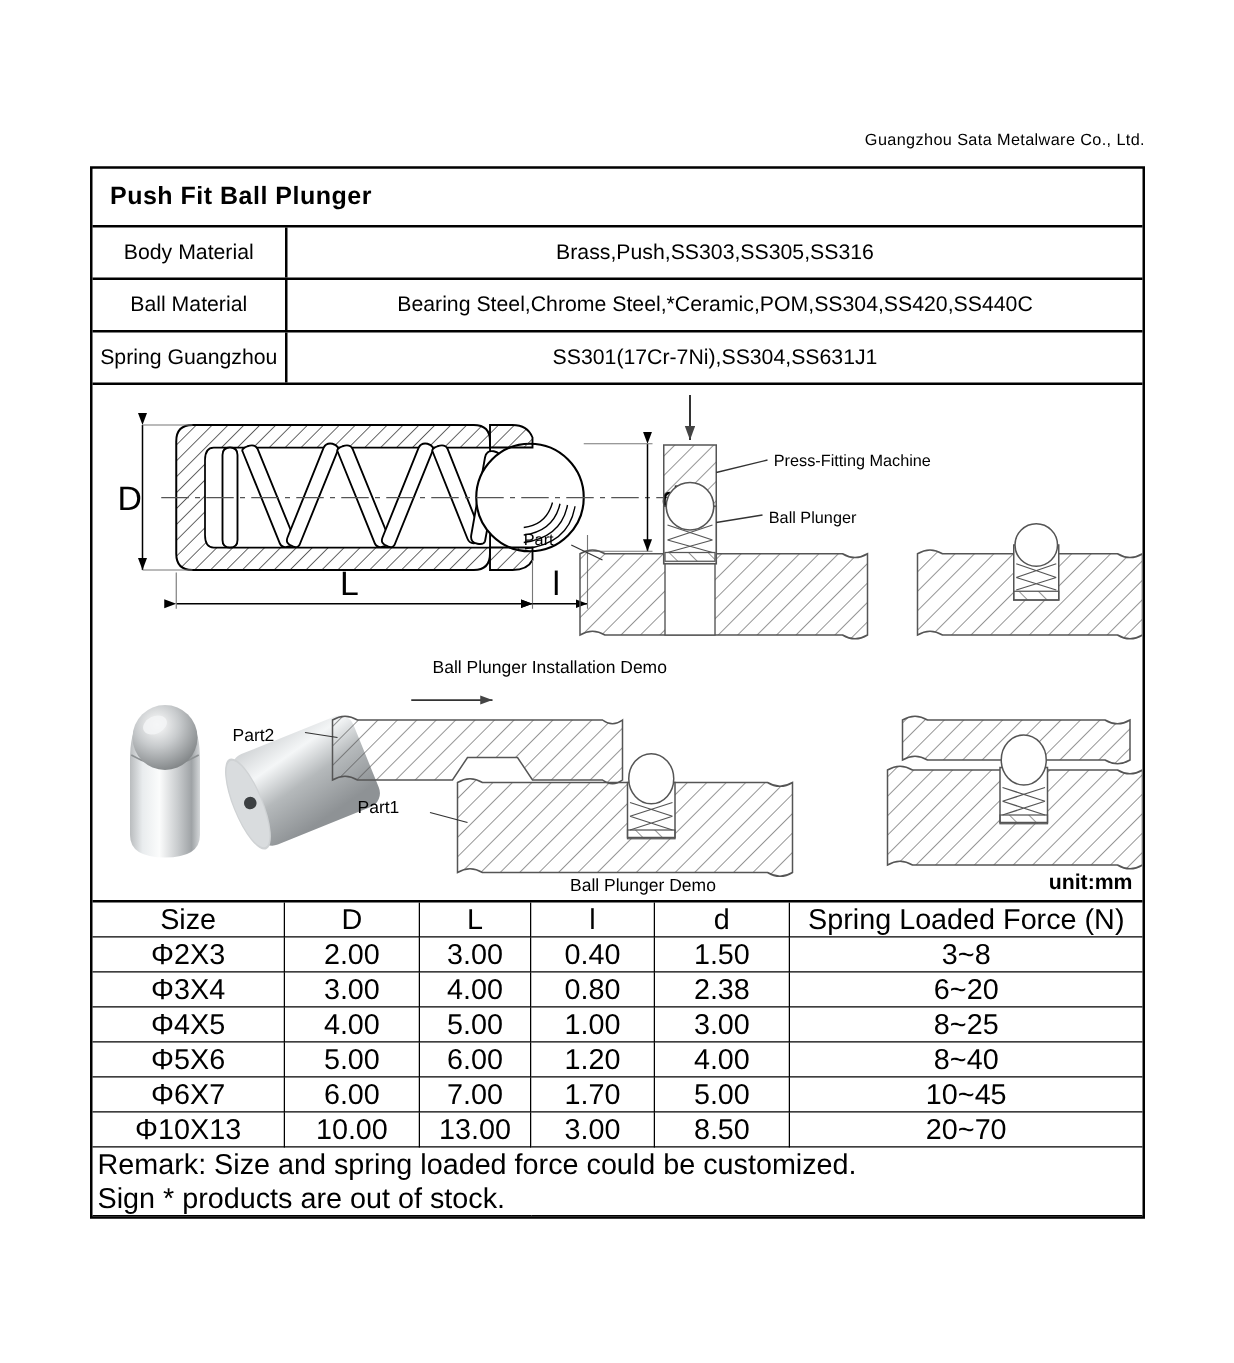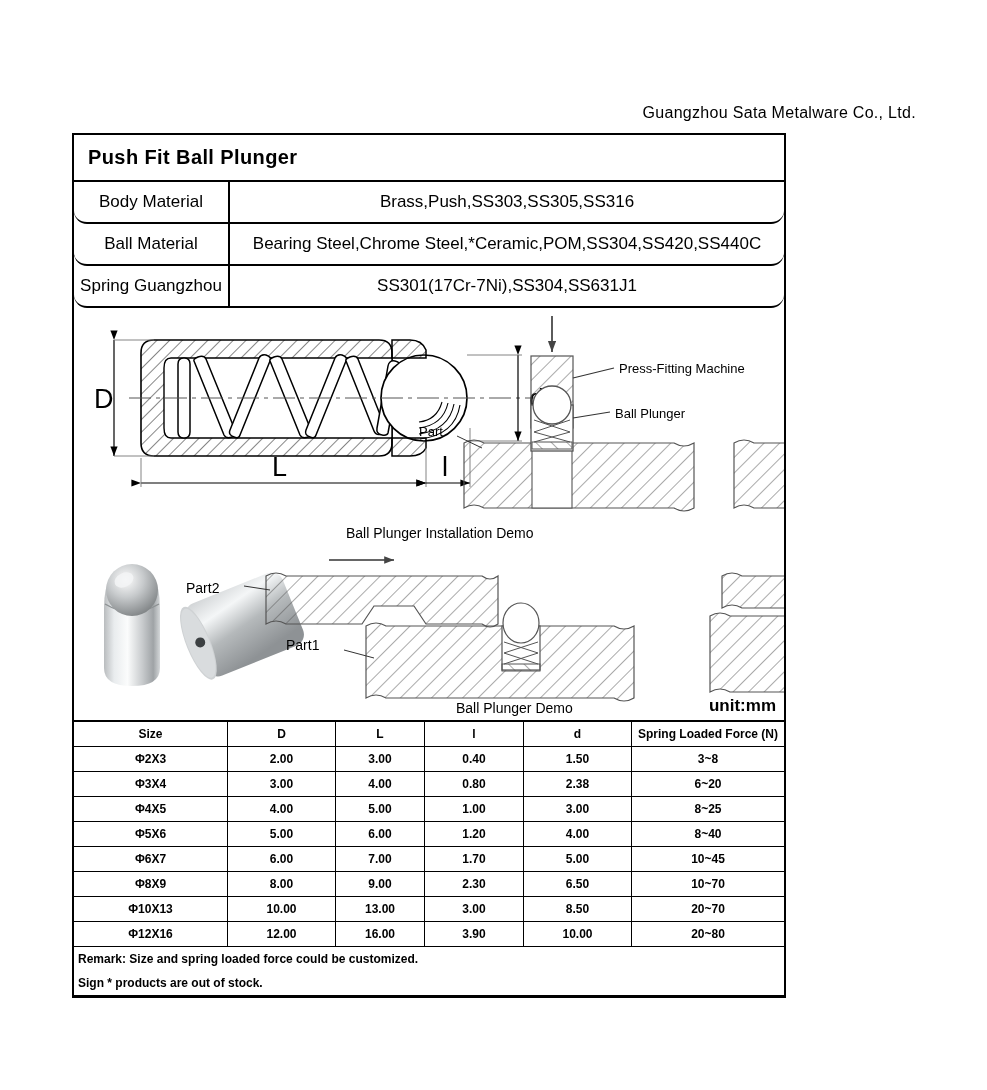--- a/index.html
+++ b/index.html
@@ -1,34 +1,34 @@
 <!DOCTYPE html>
 <html><head>
 <meta charset="utf-8">
 <style>
   html,body{margin:0;padding:0;background:#ffffff;}
   body{width:987px;height:1090px;font-family:"Liberation Sans",sans-serif;color:#000;overflow:hidden;position:relative;}
 
-  .company{position:absolute;left:0;top:104px;width:916px;text-align:right;font-size:16px;letter-spacing:.3px;}
-
-  .sheet{position:absolute;left:72px;top:133px;width:714px;border:2px solid #000;box-sizing:border-box;}
+  .company{position:absolute;left:0;top:104px;width:916px;text-align:right;font-size:13px;letter-spacing:.3px;}
+
+  .sheet{position:absolute;left:72px;top:133px;width:844px;border:2px solid #000;box-sizing:border-box;}
 
   .title-row{height:47px;border-bottom:2px solid #000;display:flex;align-items:center;padding-left:14px;box-sizing:border-box;}
   .title-row span{font-size:20px;font-weight:bold;letter-spacing:.4px;}
 
-  .mat-row{height:40px;display:flex;border-bottom:2px solid #000;border-radius:13px;}
+  .mat-row{height:40px;display:flex;border-bottom:2px solid #000;}
   .mat-label{width:156px;border-right:2px solid #000;display:flex;align-items:center;justify-content:center;font-size:17px;box-sizing:border-box;}
   .mat-val{flex:1;display:flex;align-items:center;justify-content:center;font-size:17px;box-sizing:border-box;}
 
   .diagram{position:relative;height:412px;border-bottom:2px solid #000;overflow:hidden;}
   .diagram svg{position:absolute;left:0;top:0;}
   .unit{position:absolute;right:8px;bottom:4px;font-size:17px;font-weight:bold;margin-top:10px;}
 
   table.spec{border-collapse:collapse;width:100%;table-layout:fixed;}
-  table.spec td,table.spec th{border:1px solid #000;border-top:none;border-left:none;font-size:12px;font-weight:bold;text-align:center;height:24px;padding:0;}
+  table.spec td,table.spec th{border:1px solid #000;border-top:none;border-left:none;font-size:23px;font-weight:normal;text-align:center;height:24px;padding:0;}
   table.spec tr td:last-child,table.spec tr th:last-child{border-right:none;}
   .c-size{width:153px;}.c-d{width:107px;}.c-l{width:88px;}.c-i{width:98px;}.c-dd{width:107px;}
   .note{text-align:left !important;padding-left:4px !important;height:26px;font-size:17px;}
   .note-last{border-bottom:none !important;}
 </style>
 </head>
 <body>
 
 <div class="company">Guangzhou  Sata Metalware Co., Ltd.</div>
 
@@ -269,42 +269,26 @@
         </tr>
         <tr>
           <td class="c-size">Φ6X7</td>
           <td class="c-d">6.00</td>
           <td class="c-l">7.00</td>
           <td class="c-i">1.70</td>
           <td class="c-dd">5.00</td>
           <td>10~45</td>
         </tr>
         <tr>
-          <td class="c-size">Φ8X9</td>
-          <td class="c-d">8.00</td>
-          <td class="c-l">9.00</td>
-          <td class="c-i">2.30</td>
-          <td class="c-dd">6.50</td>
-          <td>10~70</td>
-        </tr>
-        <tr>
           <td class="c-size">Φ10X13</td>
           <td class="c-d">10.00</td>
           <td class="c-l">13.00</td>
           <td class="c-i">3.00</td>
           <td class="c-dd">8.50</td>
           <td>20~70</td>
-        </tr>
-        <tr>
-          <td class="c-size">Φ12X16</td>
-          <td class="c-d">12.00</td>
-          <td class="c-l">16.00</td>
-          <td class="c-i">3.90</td>
-          <td class="c-dd">10.00</td>
-          <td>20~80</td>
         </tr>
       </tbody>
     <tfoot>
       <tr>
         <td class="note note-last" colspan="6">Remark: Size and spring loaded force could be customized.</td>
       </tr>
       <tr>
         <td class="note" colspan="6">Sign * products are out of stock.</td>
       </tr>
     </tfoot>

